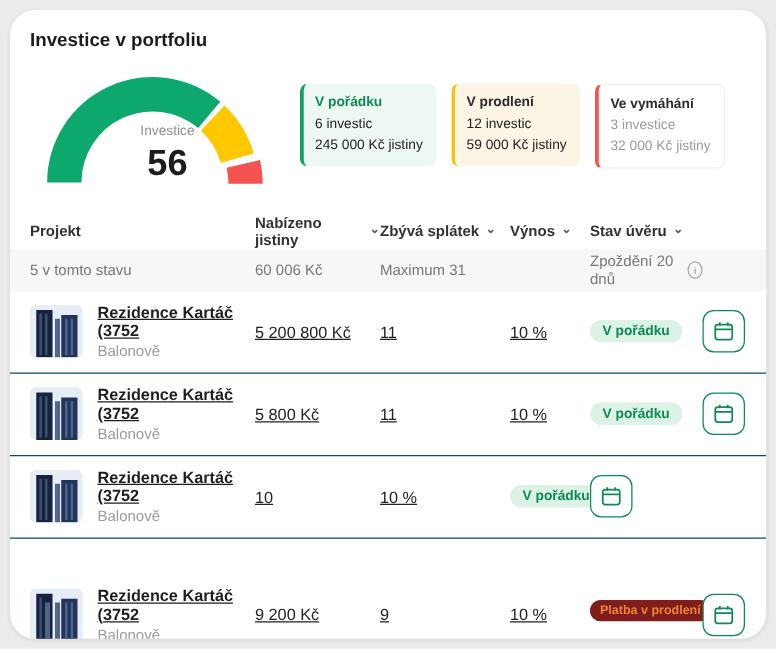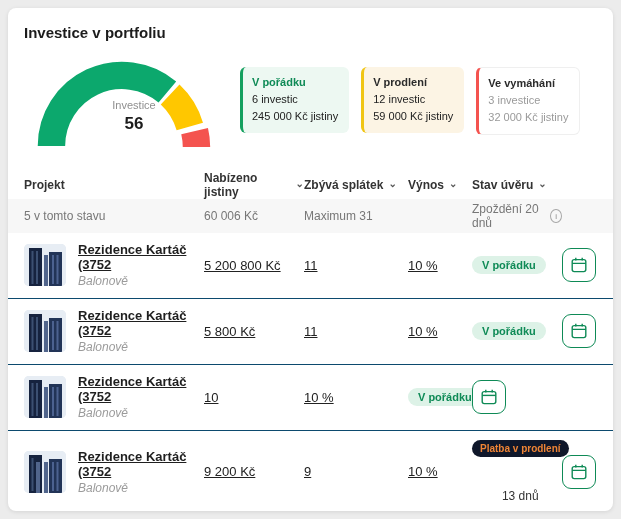--- a/index.html
+++ b/index.html
@@ -4,32 +4,32 @@
 <style>
   html,body{margin:0;padding:0;}
   body{
     width:621px;height:519px;overflow:hidden;
     background:#ececec;
     font-family:"Liberation Sans", sans-serif;
     color:#222;
   }
   .card{
     position:relative;margin:8px;height:503px;background:#fff;
-    border-radius:8px;box-shadow:0 1px 4px rgba(0,0,0,.10);
+    border-radius:20px;box-shadow:0 1px 4px rgba(0,0,0,.10);
     overflow:hidden;box-sizing:border-box;
   }
   .page-title{font-size:15px;font-weight:700;color:#1c1c1c;padding:16px 16px 0 16px;}
 
   
   .top{display:flex;gap:20px;padding:6px 16px 0 16px;}
   .gauge-wrap{position:relative;width:196px;height:104px;flex:0 0 auto;}
   .gauge-wrap svg{display:block;}
   .gcenter{position:absolute;left:12px;top:52px;width:196px;text-align:center;line-height:1.25;}
   .glabel{font-size:11px;color:#8f8f8f;}
-  .gvalue{font-size:17px;font-weight:700;color:#1c1c1c;}
+  .gvalue{font-size:29px;font-weight:700;color:#1c1c1c;}
 
   .legend{display:flex;gap:12px;margin-top:20px;align-items:flex-start;}
   .scard{
     border-radius:6px;padding:7px 11px 8px 9px;border-left:3px solid transparent;
     font-size:11px;line-height:1.55;white-space:nowrap;box-sizing:border-box;
   }
   .scard .t{font-weight:700;}
   .scard.ok{background:#edf8f2;border-left-color:#15a05f;}
   .scard.ok .t{color:#0e8a56;}
   .scard.warn{background:#fcf4e4;border-left-color:#f0c514;}
@@ -53,26 +53,26 @@
   .tsummary .with-icon{display:inline-flex;align-items:center;gap:5px;}
   .info-icon{
     width:12px;height:12px;border:1px solid #a8a8a8;border-radius:50%;
     display:inline-flex;align-items:center;justify-content:center;
     font-size:8px;color:#8a8a8a;font-style:normal;
   }
   .trow{min-height:62px;border-bottom:1px solid #0c4a6e;padding-top:9px;padding-bottom:10px;box-sizing:border-box;}
   .pcell{display:flex;align-items:center;gap:12px;}
   .thumb{width:42px;height:42px;border-radius:5px;overflow:hidden;flex:0 0 auto;background:#dfe6ee;}
   .pname{font-size:13px;font-weight:700;color:#1f1f1f;text-decoration:underline;cursor:pointer;}
-  .psub{font-size:12px;color:#9b9b9b;margin-top:2px;font-style:italic;}
+  .psub{font-size:12px;color:#9b9b9b;margin-top:2px;}
   .val{font-size:13px;color:#222;text-decoration:underline;}
   .statcell{display:inline-flex;flex-direction:column;align-items:center;gap:4px;justify-self:start;}
   .badge{display:inline-block;padding:3px 10px;border-radius:20px;font-size:11px;font-weight:700;white-space:nowrap;}
   .badge.ok{background:#ddf2e7;color:#0e8a56;}
-  .badge.warn{background:#0f172a;color:#ef8435;font-size:10px;padding:3px 8px;}
+  .badge.warn{background:#7f1d1d;color:#ef8435;font-size:10px;padding:3px 8px;margin-top:40px;}
   .status-sub{font-size:12px;color:#333;margin-top:28px;}
   .cal-btn{
     width:34px;height:34px;border:1.5px solid #0e8a56;border-radius:9px;background:#fff;
     display:flex;align-items:center;justify-content:center;cursor:pointer;padding:0;
   }
 </style>
 </head>
 <body>
 
 <div class="card">

